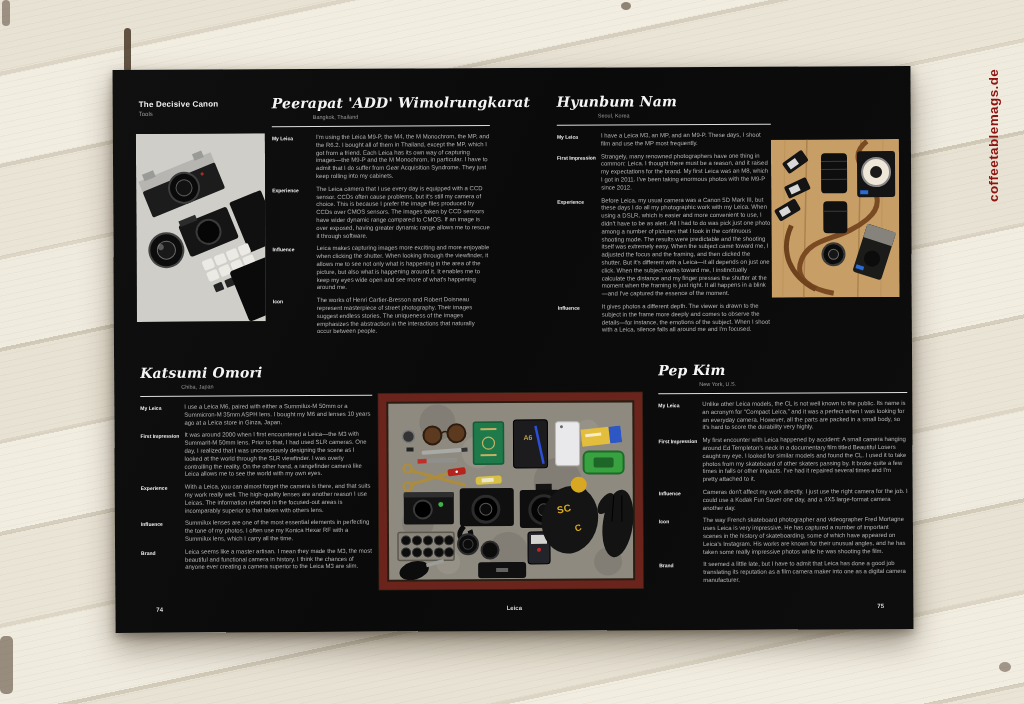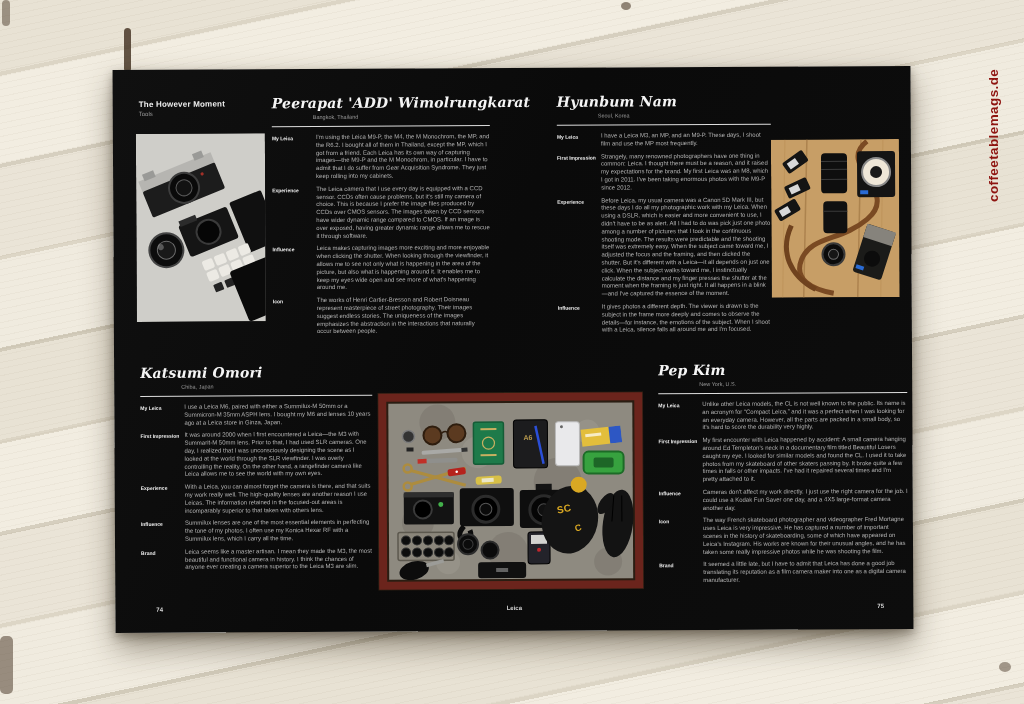--- a/index.html
+++ b/index.html
@@ -64,21 +64,21 @@
 <div class="mark" style="left:621px;top:2px;width:10px;height:8px;opacity:.55;border-radius:50%;"></div>
 <div class="mark" style="left:2px;top:0;width:8px;height:26px;opacity:.45;"></div>
 <div class="mark" style="left:0;top:636px;width:13px;height:58px;opacity:.5;"></div>
 <div class="mark" style="left:999px;top:662px;width:12px;height:10px;opacity:.45;border-radius:50%;"></div>
 
 <div class="site-credit">coffeetablemags.de</div>
 
 <div class="spread">
 
   <div class="kicker">
-    <div class="kicker-title">The However Moment</div>
+    <div class="kicker-title">The Decisive Canon</div>
     <div class="kicker-sub">Tools</div>
   </div>
 
   <svg class="photo" style="left:23px;top:64px;" width="129" height="188" viewBox="0 0 129 188" role="img">
     <rect width="129" height="188" fill="#d8d7d2"></rect>
     <rect width="129" height="188" fill="#000" opacity="0.04"></rect>
     <g transform="rotate(-22 64 94)">
       <rect x="24" y="28" width="78" height="13" fill="#b6b5b1"></rect>
       <rect x="30" y="23" width="12" height="7" fill="#9a9a97"></rect>
       <rect x="84" y="23" width="10" height="7" fill="#9a9a97"></rect>

